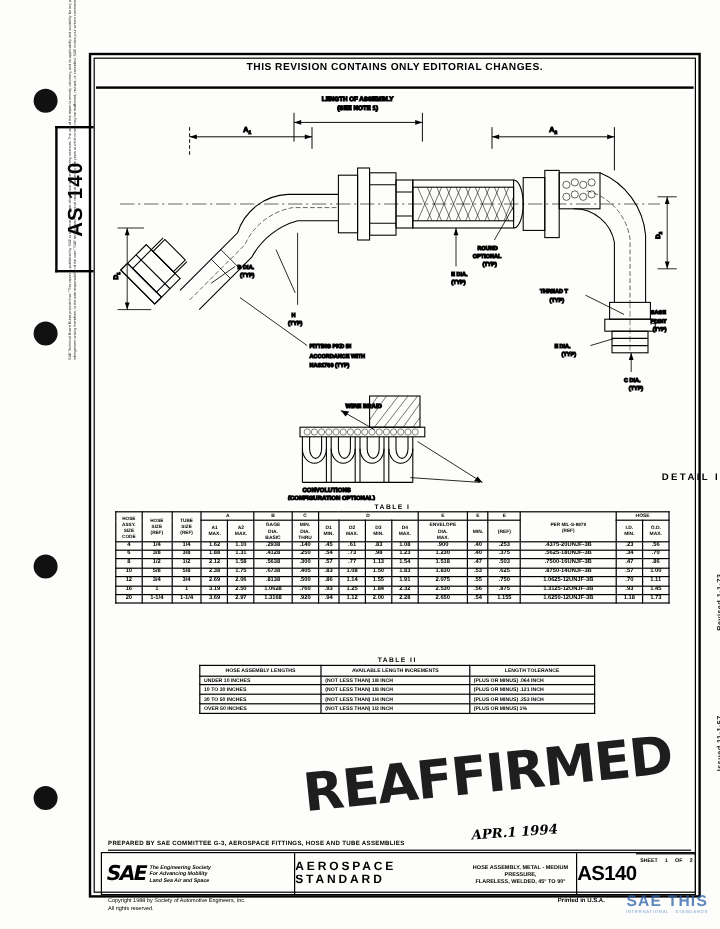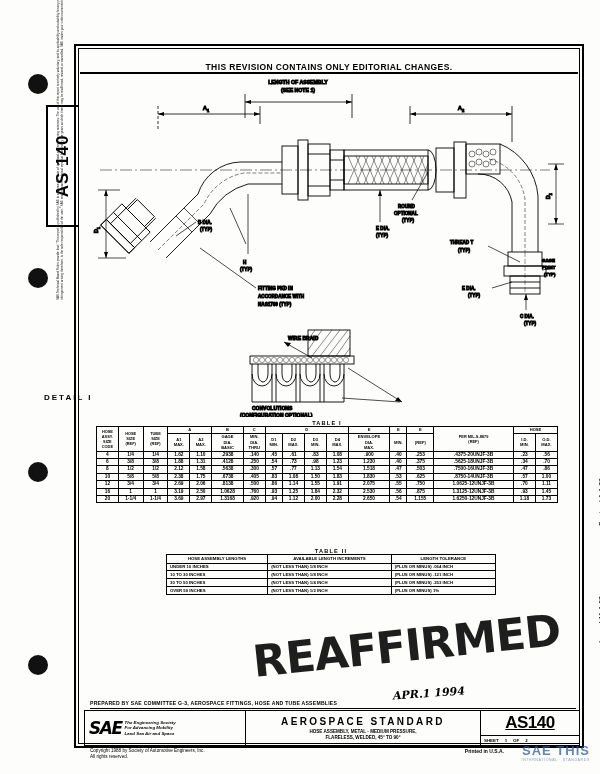--- a/index.html
+++ b/index.html
@@ -31,21 +31,21 @@
          transform:rotate(-90deg);transform-origin:0 0;
          font-size:3.1px;line-height:4.2px;color:#222;width:360px;}
 
   
   .rstamp{position:absolute;right:2px;font-size:6px;font-weight:bold;
           white-space:nowrap;transform:rotate(-90deg);transform-origin:100% 0;
           letter-spacing:.4px;color:#111;}
 
   
   .hdr{position:absolute;left:80px;top:50px;right:22px;height:22px;
-       border-bottom:2px solid #000;display:flex;align-items:flex-end;
+       border-bottom:2px solid #000;display:flex;align-items:flex-start;
        justify-content:center;}
   .hdr span{font-size:8.5px;font-weight:bold;letter-spacing:.4px;}
 
   
   .canvas{position:absolute;left:80px;top:72px;right:22px;height:345px;}
   .canvas svg{width:100%;height:100%;display:block;}
 
   
   .tbl-title{text-align:center;font-size:5.6px;font-weight:bold;letter-spacing:1.2px;}
   table{border-collapse:collapse;font-size:4.6px;}
@@ -79,25 +79,25 @@
 
   
   .titleblock{position:absolute;left:84px;top:710px;right:20px;height:34px;
       border:1.6px solid #000;display:flex;}
   .tb-logo{width:152px;border-right:1.4px solid #000;display:flex;
       align-items:center;gap:3px;padding:0 4px;}
   .sae-mark{font-family:"DejaVu Sans", sans-serif;font-weight:bold;
       font-size:17px;letter-spacing:-1.5px;font-style:italic;line-height:1;}
   .sae-tag{font-size:4.4px;line-height:5.6px;font-style:italic;font-weight:bold;}
   .tb-mid{flex:1;border-right:1.4px solid #000;display:flex;
-      flex-direction:column;align-items:center;justify-content:center;}
+      flex-direction:row;align-items:center;justify-content:center;}
   .tb-mid .t1{font-size:10px;font-weight:bold;letter-spacing:2.4px;}
   .tb-mid .t2{font-size:4.6px;font-weight:bold;line-height:6px;text-align:center;
       margin-top:2px;}
-  .tb-right{width:98px;display:flex;flex-direction:column;text-decoration:underline;}
+  .tb-right{width:98px;display:flex;flex-direction:row;}
   .tb-num{flex:1;display:flex;align-items:center;justify-content:center;
       font-size:17px;font-weight:bold;letter-spacing:-.5px;}
   .tb-sheet{height:9px;border-top:1.2px solid #000;display:flex;
       align-items:center;font-size:4.4px;font-weight:bold;}
   .tb-sheet i{font-style:normal;padding:0 3px;}
 
   
   .copy{position:absolute;left:90px;top:748px;font-size:4.6px;line-height:6px;}
   .printed{position:absolute;right:96px;top:748px;font-size:5px;font-weight:bold;}
 
@@ -395,21 +395,21 @@
         <path d="M322 330 l-7 -1 l3 -4 z" fill="#000" stroke="none"></path>
         <line x1="262" y1="326" x2="320" y2="330"></line>
       </g>
       <text x="208" y="268" font-size="5" font-weight="bold">WIRE BRAID</text>
       <text x="172" y="338" font-size="5" font-weight="bold">CONVOLUTIONS</text>
       <text x="160" y="345" font-size="5" font-weight="bold">(CONFIGURATION OPTIONAL)</text>
     </g>
   </svg>
   </div>
 
-  <div style="position:absolute;left:0;right:0;top:393px;text-align:left;
+  <div style="position:absolute;left:0;right:0;top:393px;text-align:right;
               font-size:8px;font-weight:bold;letter-spacing:2px;padding-left:44px;">DETAIL I</div>
 
   <div id="tbl1-wrap">
     <div class="tbl-title">TABLE I</div>
     <table id="tbl1">
       <thead>
         <tr>
           <th rowspan="2" style="white-space: pre-line; font-size: 3.9px;">HOSE
 ASSY.
 SIZE

